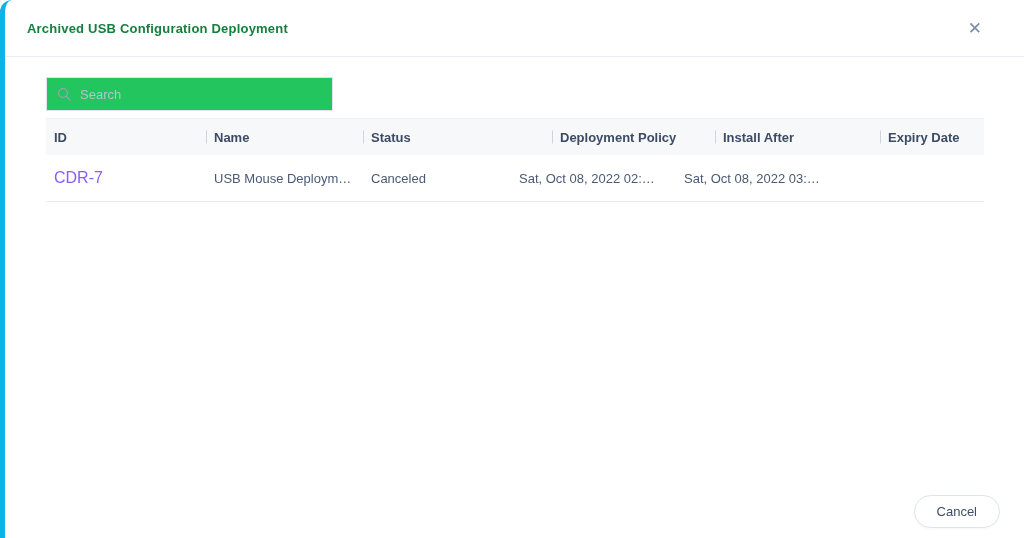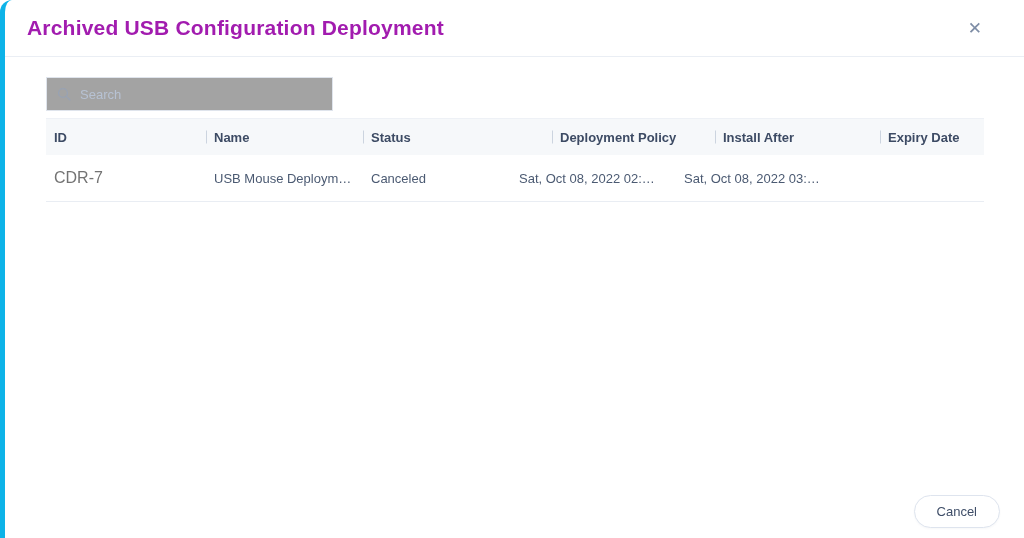--- a/index.html
+++ b/index.html
@@ -21,42 +21,42 @@
   .modal-header {
     position:relative;
     height:57px;
     display:flex; align-items:center;
     padding:0 60px 0 22px;
     border-bottom:1px solid #eaeef4;
     box-sizing:border-box;
   }
   .modal-title {
     margin:0;
-    font-size:21px; font-weight:700;
-    color:#a21caf;
+    font-size:13px; font-weight:700;
+    color:#15803d;
     letter-spacing:.2px;
   }
   .close-btn {
     position:absolute; right:38px; top:50%;
     transform:translateY(-50%);
     background:none; border:none; padding:2px 4px;
     font-size:17px; line-height:1;
     color:#7e8da6; cursor:pointer;
     font-family:"Liberation Sans", sans-serif;
   }
   
   .modal-body { padding:20px 40px 0 41px; }
   .search-box { position:relative; width:287px; height:34px; margin-bottom:7px; }
   .search-box input {
     width:100%; height:100%; box-sizing:border-box;
     border:1px solid #dfe4ec; border-radius:0;
     padding:0 26px 0 33px;
     font-size:13px; color:#45536b;
     font-family:"Liberation Sans", sans-serif;
-    outline:none; background:#a3a3a3;
+    outline:none; background:#22c55e;
   }
   .search-box input::placeholder { color:#b7c2d3; }
   .search-icon {
     position:absolute; left:11px; top:50%;
     transform:translateY(-50%);
     width:14px; height:14px; pointer-events:none;
   }
   
   .table { border-top:1px solid #eef1f6; }
   .thead {
@@ -78,21 +78,21 @@
     transform:translateY(-50%);
     width:1px; height:13px; background:#ccd4df;
   }
   .trow {
     display:flex; align-items:center;
     height:46px;
     border-bottom:1px solid #e9edf3;
     font-size:13px; color:#4b5a72;
   }
   .id-link {
-    color:#737373; font-size:16px;
+    color:#8b5cf6; font-size:16px;
     text-decoration:none; cursor:pointer;
   }
   .chip {
     display:inline-block;
     background:#e3e7ea; color:#44536a;
     border-radius:12px;
     padding:5px 11px;
     font-size:12.5px;
     max-width:138px; white-space:nowrap; overflow:hidden;
     box-sizing:border-box;

